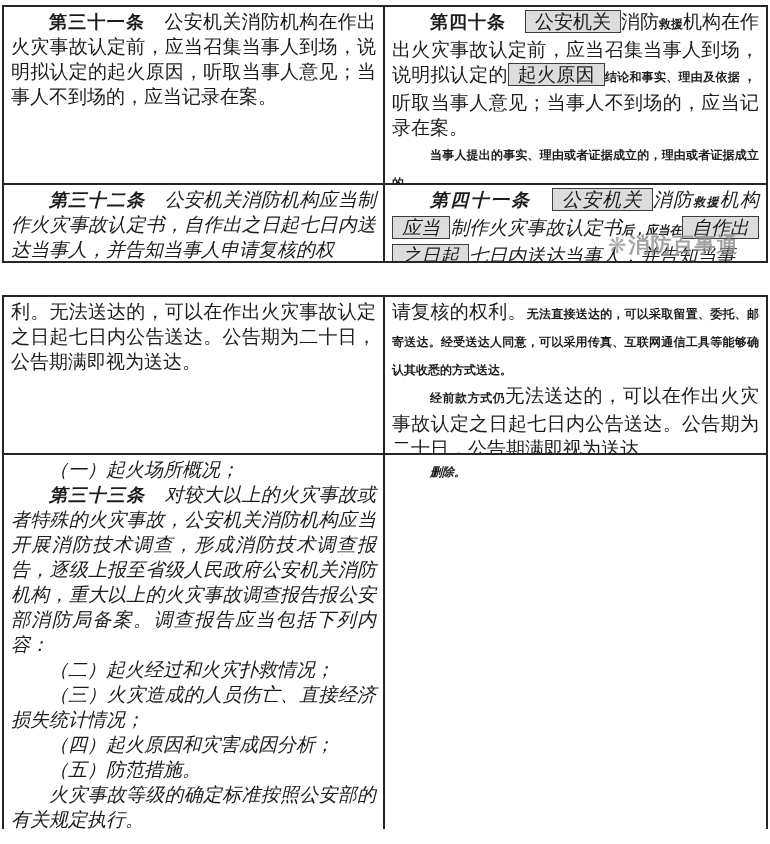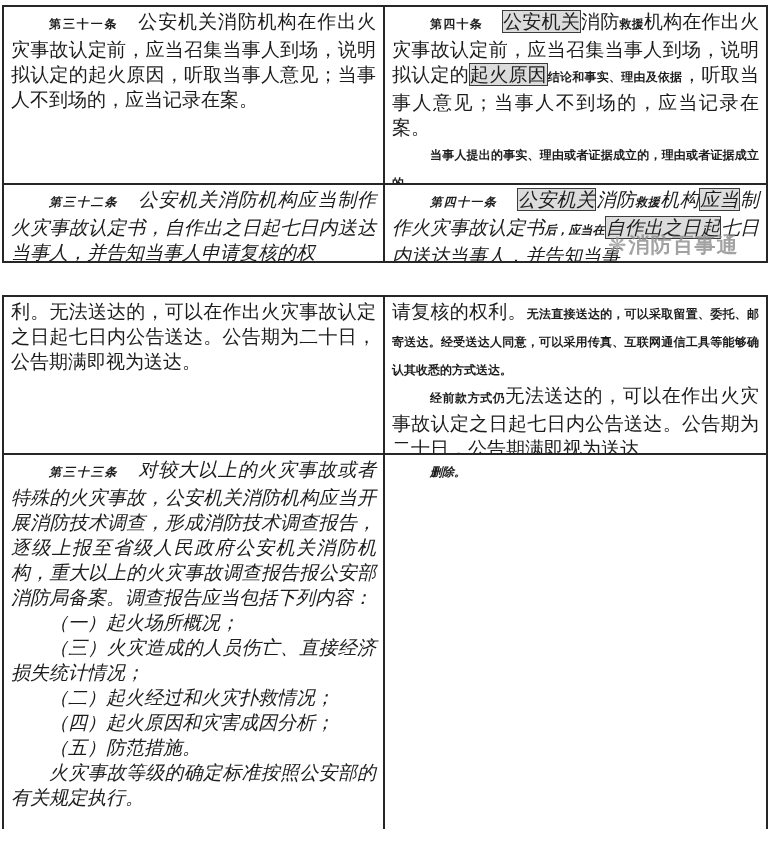--- a/index.html
+++ b/index.html
@@ -36,27 +36,27 @@
   .para.indent{text-indent:2em;}
   .run-n{font-weight:400;}
   .run-b{
     font-weight:700;
     font-family:"DejaVu Sans","Liberation Sans",sans-serif;
     font-size:12px;
   }
   .run-h{
     font-weight:700;
     font-family:"DejaVu Sans","Liberation Sans",sans-serif;
-    font-size:12px;
+    font-size:18px;
     letter-spacing:1px;
   }
   .run-x{
     background:#dcdcdc;
     border:1.5px solid #3c3c3c;
-    padding:0 0;
+    padding:0 9px;
     box-decoration-break:clone;
     -webkit-box-decoration-break:clone;
   }
   .gap{height:32px;}
   .watermark{
     position:absolute;
     left:608px;top:233px;
     display:flex;align-items:center;
     font-family:"DejaVu Sans","Liberation Sans",sans-serif;
     font-weight:700;font-size:21px;letter-spacing:1px;
@@ -95,24 +95,24 @@
         <div class="cell left">
           <p class="para"><span class="run-n">利。无法送达的，可以在作出火灾事故认定之日起七日内公告送达。公告期为二十日，公告期满即视为送达。</span></p>
         </div>
         <div class="cell right">
           <p class="para"><span class="run-n">请复核的权利。</span><span class="run-b">无法直接送达的，可以采取留置、委托、邮寄送达。经受送达人同意，可以采用传真、互联网通信工具等能够确认其收悉的方式送达。</span></p>
           <p class="para indent"><span class="run-b">经前款方式仍</span><span class="run-n">无法送达的，可以在作出火灾事故认定之日起七日内公告送达。公告期为二十日，公告期满即视为送达。</span></p>
         </div>
       </div>
       <div class="t-row" style="height: 374px;">
         <div class="cell left">
+          <p class="para indent"><span class="run-n">（一）起火场所概况；</span></p>
           <p class="para indent"><span class="run-h">第三十三条</span><span class="run-n">　对较大以上的火灾事故或者特殊的火灾事故，公安机关消防机构应当开展消防技术调查，形成消防技术调查报告，逐级上报至省级人民政府公安机关消防机构，重大以上的火灾事故调查报告报公安部消防局备案。调查报告应当包括下列内容：</span></p>
-          <p class="para indent"><span class="run-n">（一）起火场所概况；</span></p>
+          <p class="para indent"><span class="run-n">（二）起火经过和火灾扑救情况；</span></p>
           <p class="para indent"><span class="run-n">（三）火灾造成的人员伤亡、直接经济损失统计情况；</span></p>
-          <p class="para indent"><span class="run-n">（二）起火经过和火灾扑救情况；</span></p>
           <p class="para indent"><span class="run-n">（四）起火原因和灾害成因分析；</span></p>
           <p class="para indent"><span class="run-n">（五）防范措施。</span></p>
           <p class="para indent"><span class="run-n">火灾事故等级的确定标准按照公安部的有关规定执行。</span></p>
         </div>
         <div class="cell right">
           <p class="para indent"><span class="run-b">删除。</span></p>
         </div>
       </div>
     </div>
 

